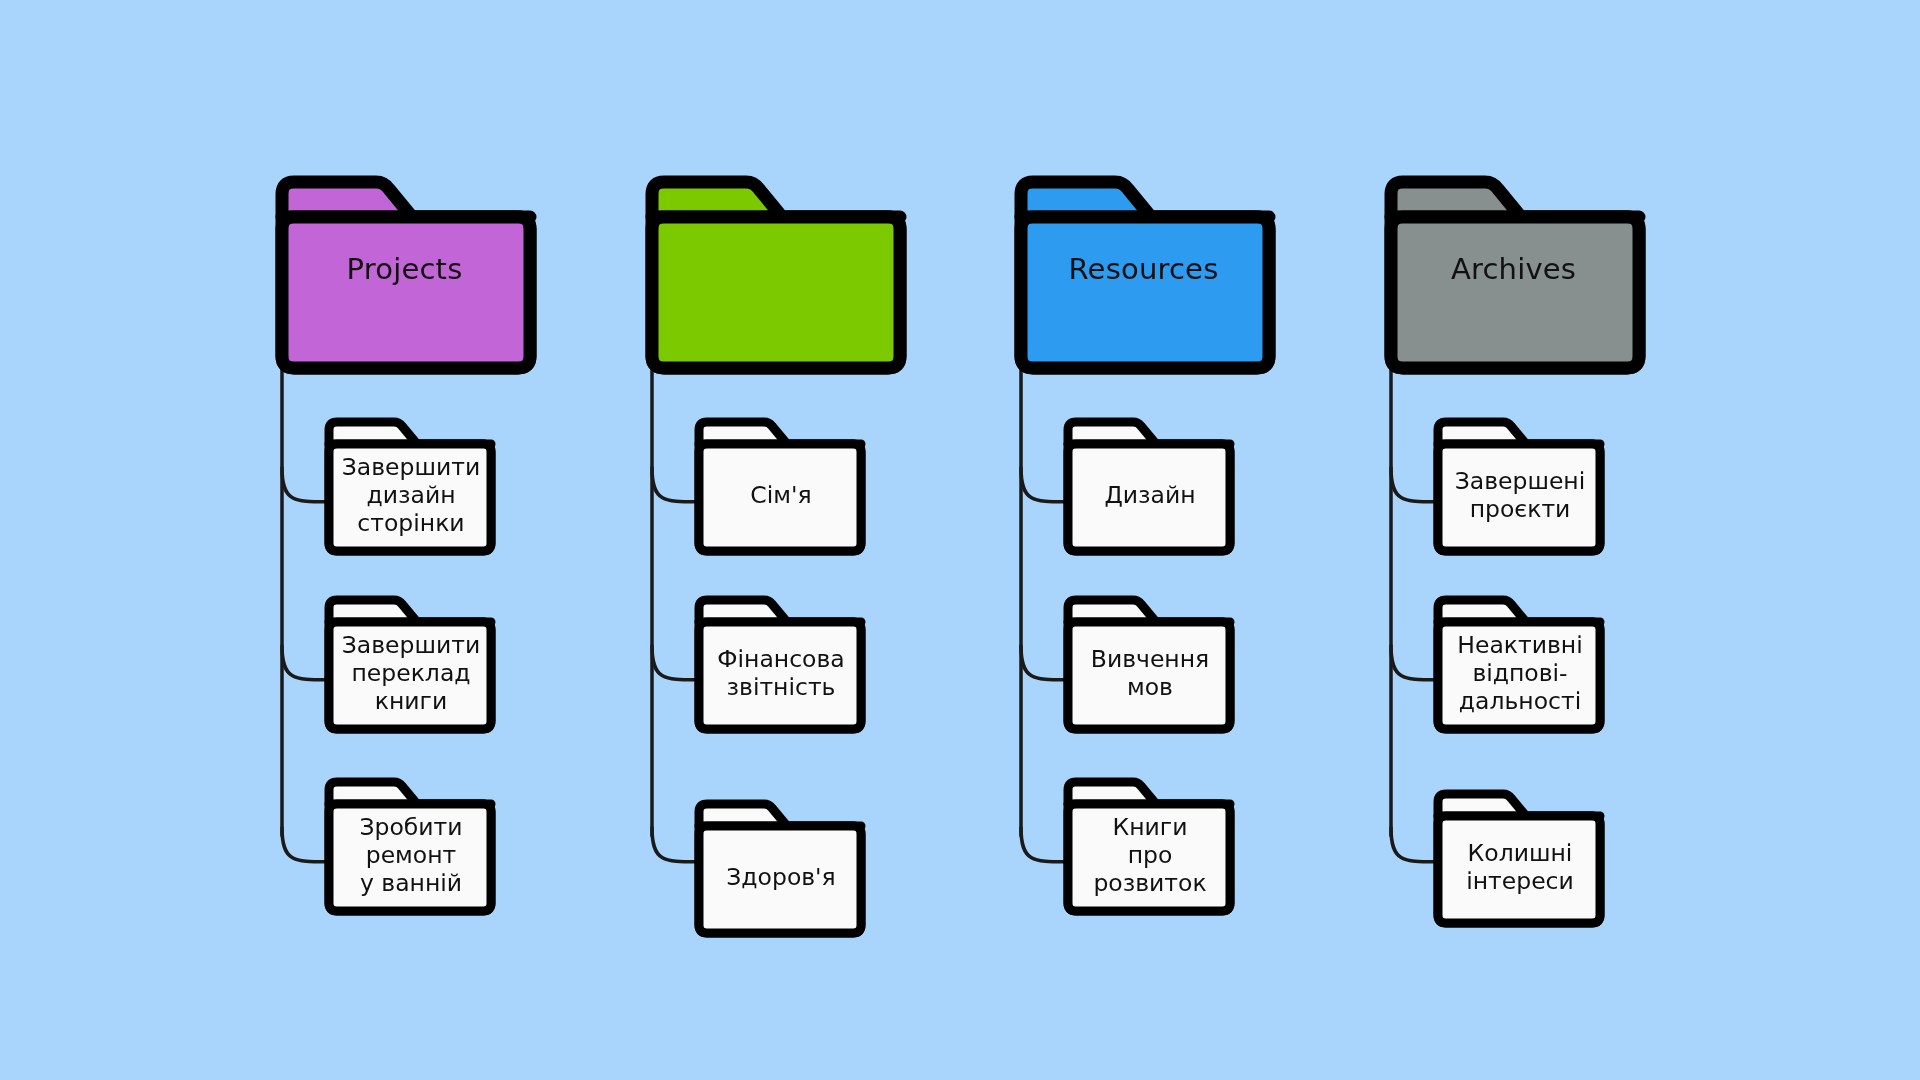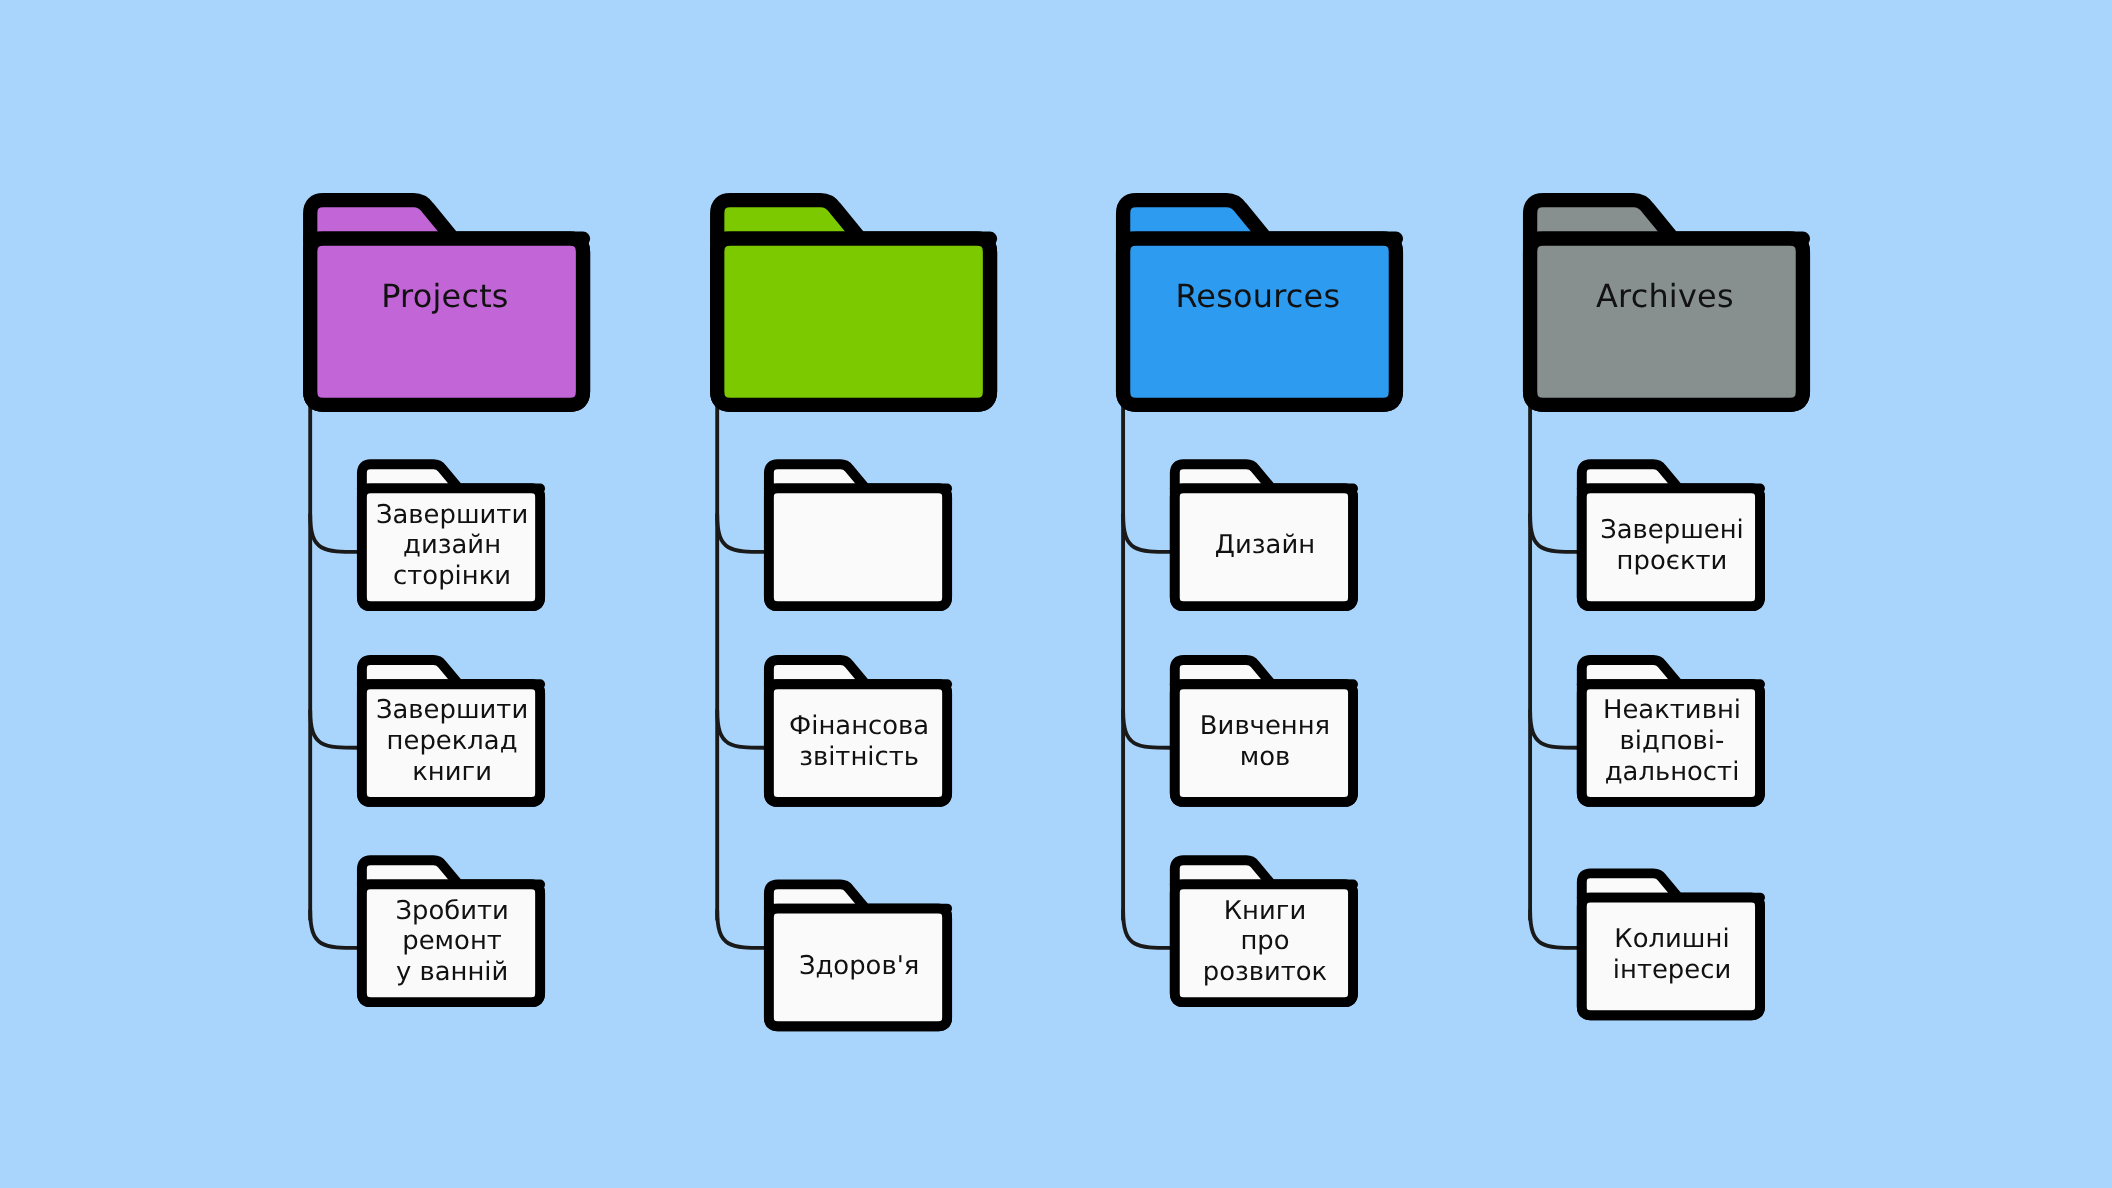--- a/index.html
+++ b/index.html
@@ -181,20 +181,21 @@
         <path d="M10 69 Q10 57 22 57 L246 57 Q258 57 258 69 L258 196 Q258 208 246 208 L22 208 Q10 208 10 196 Z" fill="#7cc900" stroke="#000" stroke-width="13" stroke-linejoin="round"></path>
       </svg>
     </div>
 
     <div class="child-folder" style="top:410px;">
       <svg class="folder-svg" viewBox="0 0 176 148">
         <path d="M7 20 Q7 12 15 12 L72 12 Q77 12 80 16 L95 34 L161 34 Q169 34 169 42 L169 133 Q169 141 161 141 L15 141 Q7 141 7 133 Z" fill="#fafafa" stroke="#000" stroke-width="9" stroke-linejoin="round"></path>
         <path d="M7 34 L169 34" stroke="#000" stroke-width="9" stroke-linecap="round"></path>
         <path d="M7 42 Q7 34 15 34 L161 34 Q169 34 169 42 L169 133 Q169 141 161 141 L15 141 Q7 141 7 133 Z" fill="#fafafa" stroke="#000" stroke-width="9" stroke-linejoin="round"></path>
       </svg>
+      <div class="child-label">Сім'я</div>
     </div>
 
     <div class="child-folder" style="top:588px;">
       <svg class="folder-svg" viewBox="0 0 176 148">
         <path d="M7 20 Q7 12 15 12 L72 12 Q77 12 80 16 L95 34 L161 34 Q169 34 169 42 L169 133 Q169 141 161 141 L15 141 Q7 141 7 133 Z" fill="#fafafa" stroke="#000" stroke-width="9" stroke-linejoin="round"></path>
         <path d="M7 34 L169 34" stroke="#000" stroke-width="9" stroke-linecap="round"></path>
         <path d="M7 42 Q7 34 15 34 L161 34 Q169 34 169 42 L169 133 Q169 141 161 141 L15 141 Q7 141 7 133 Z" fill="#fafafa" stroke="#000" stroke-width="9" stroke-linejoin="round"></path>
       </svg>
       <div class="child-label">Фінансова
 звітність</div>

